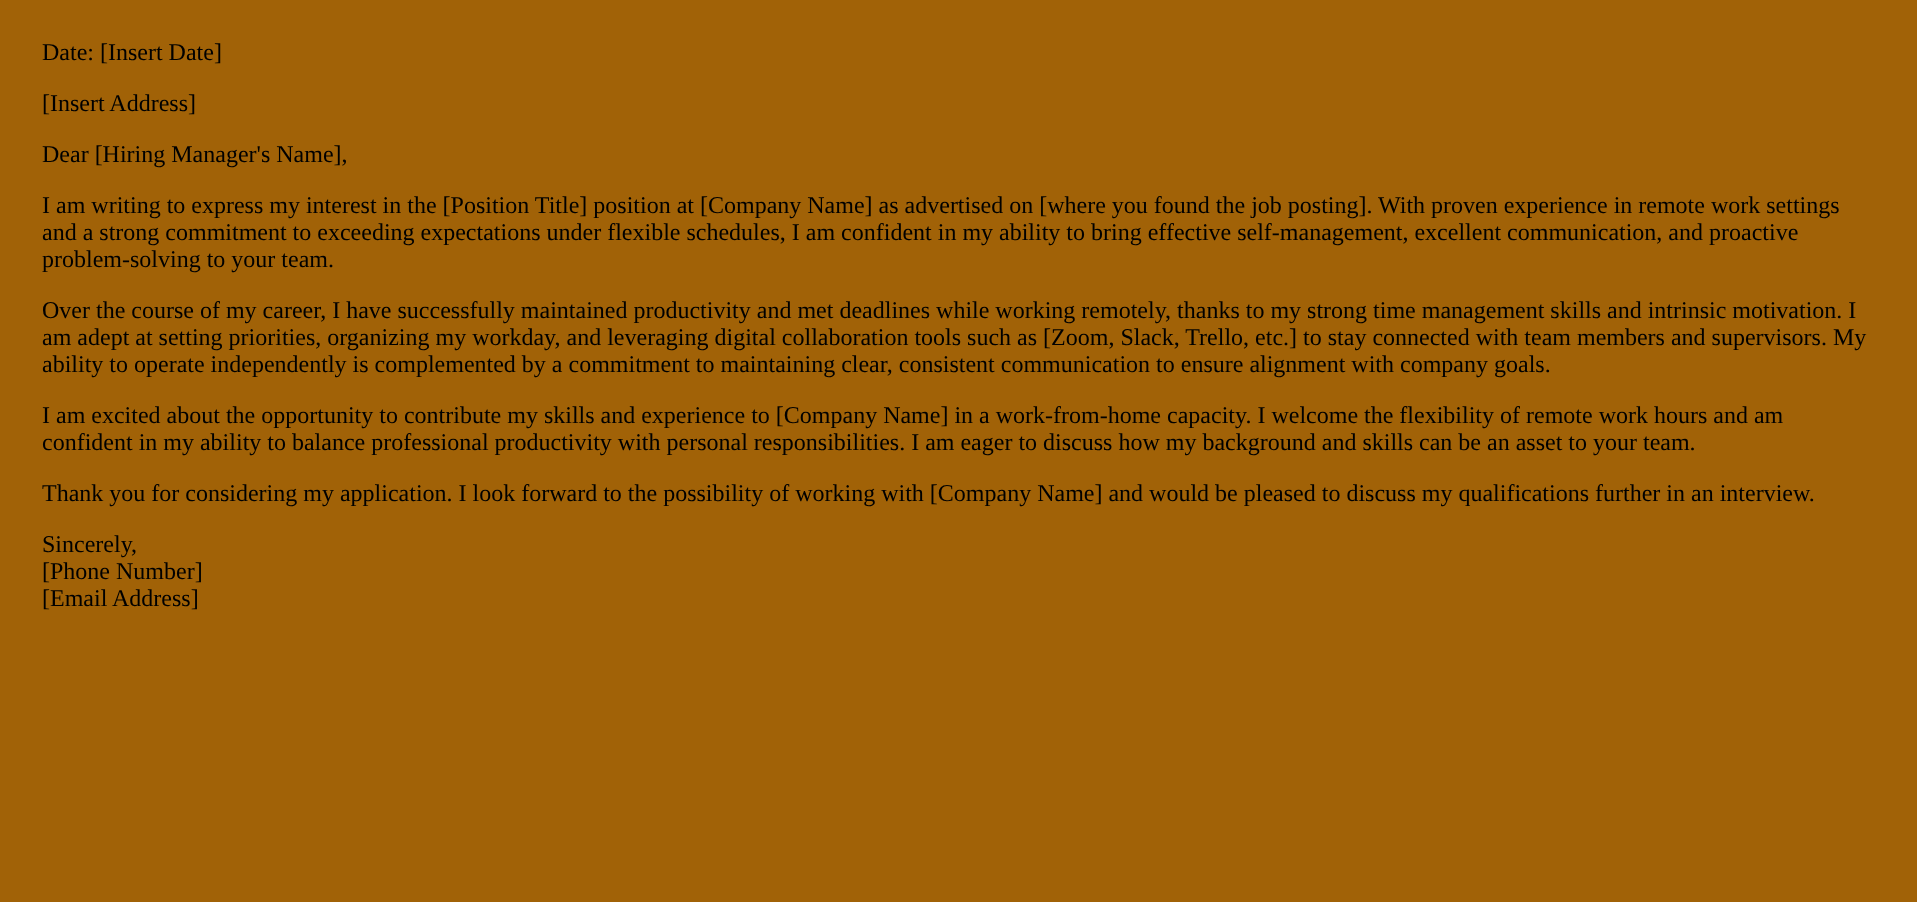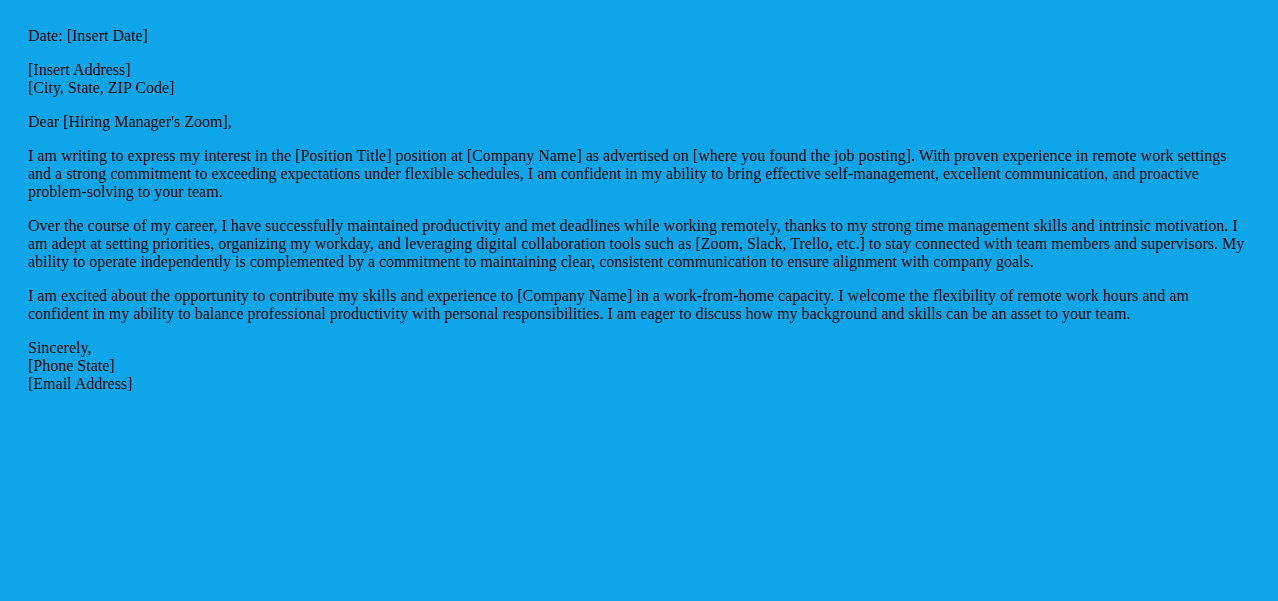--- a/index.html
+++ b/index.html
@@ -6,21 +6,21 @@
     margin: 0;
     padding: 0;
     background: #ffffff;
   }
   .page {
     position: relative;
     width: 1278px;
     height: 601px;
     box-sizing: border-box;
     padding: 27px 30px 0 28px;
-    background: #0ea5e9;
+    background: #a16207;
     color: #000000;
     font-family: "Liberation Serif", "DejaVu Serif", serif;
     font-size: 16px;
     line-height: 18px;
     overflow: hidden;
   }
   .block {
     margin: 0 0 16px 0;
   }
   .block:last-child {
@@ -34,33 +34,33 @@
 <body>
 
 <div class="page">
 
   <div class="block">
     <div class="line">Date: [Insert Date]</div>
   </div>
 
   <div class="block">
     <div class="line">[Insert Address]</div>
-    <div class="line">[City, State, ZIP Code]</div>
   </div>
 
   <div class="block">
-    <div class="line">Dear [Hiring Manager's Zoom],</div>
+    <div class="line">Dear [Hiring Manager's Name],</div>
   </div>
 
   <div class="block">I am writing to express my interest in the [Position Title] position at [Company Name] as advertised on [where you found the job posting]. With proven experience in remote work settings and a strong commitment to exceeding expectations under flexible schedules, I am confident in my ability to bring effective self-management, excellent communication, and proactive problem-solving to your team.</div>
 
   <div class="block">Over the course of my career, I have successfully maintained productivity and met deadlines while working remotely, thanks to my strong time management skills and intrinsic motivation. I am adept at setting priorities, organizing my workday, and leveraging digital collaboration tools such as [Zoom, Slack, Trello, etc.] to stay connected with team members and supervisors. My ability to operate independently is complemented by a commitment to maintaining clear, consistent communication to ensure alignment with company goals.</div>
 
   <div class="block">I am excited about the opportunity to contribute my skills and experience to [Company Name] in a work-from-home capacity. I welcome the flexibility of remote work hours and am confident in my ability to balance professional productivity with personal responsibilities. I am eager to discuss how my background and skills can be an asset to your team.</div>
 
+  <div class="block">Thank you for considering my application. I look forward to the possibility of working with [Company Name] and would be pleased to discuss my qualifications further in an interview.</div>
 
   <div class="block">
     <div class="line">Sincerely,</div>
-    <div class="line">[Phone State]</div>
+    <div class="line">[Phone Number]</div>
     <div class="line">[Email Address]</div>
   </div>
 
 </div>
 
 </body></html>

